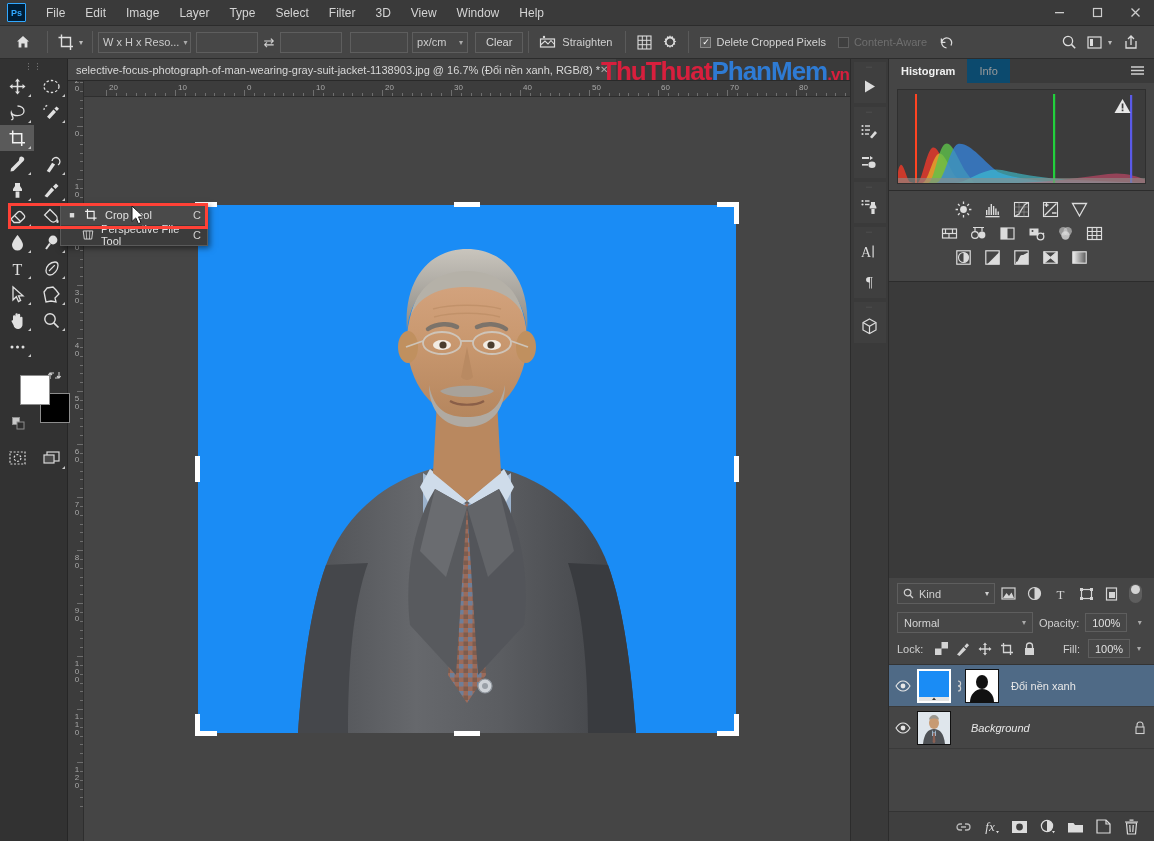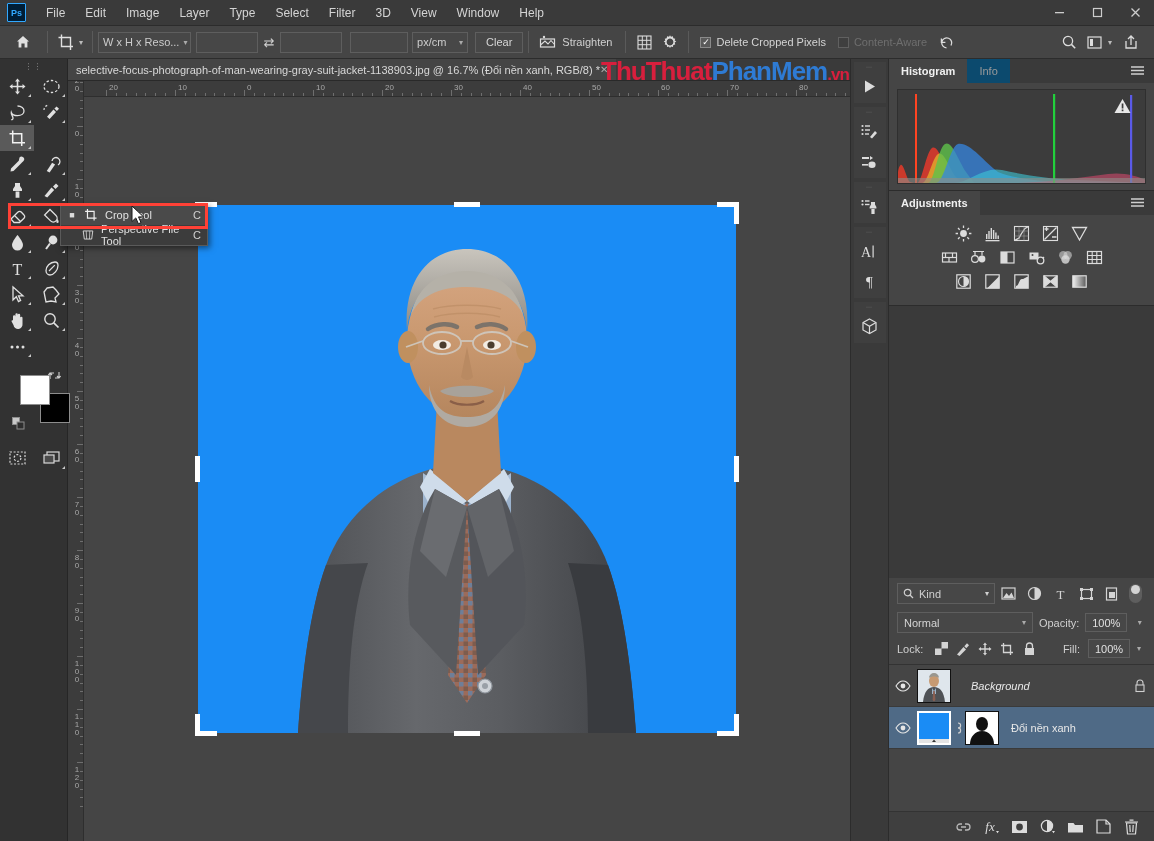--- a/index.html
+++ b/index.html
@@ -954,28 +954,20 @@
                 <path d="M8.5,1 L16.5,15 L0.5,15 Z" fill="#e8e8e8"></path>
                 <rect x="7.7" y="5.5" width="1.7" height="5" fill="#3c3c3c"></rect>
                 <rect x="7.7" y="11.5" width="1.7" height="1.7" fill="#3c3c3c"></rect>
               </svg>
             </div>
           </div>
         </div>
       </div>
 
       <div class="panel">
-        <div class="ptabs">
-          <div class="ptab active">Adjustments</div>
-          <div class="pmenu">
-            <svg width="13" height="11" viewBox="0 0 13 11">
-                <path d="M0,1 H13 M0,4.5 H13 M0,8 H13" stroke="#cfcfcf" stroke-width="1.3"></path>
-              </svg>
-          </div>
-        </div>
         <div class="pbody" style="padding-bottom:12px;">
 
           <div class="adj-row">
             <div class="adj-ico">
               <svg width="17" height="17" viewBox="0 0 17 17">
                   <circle cx="8.5" cy="8.5" r="3.4" fill="#dcdcdc"></circle>
                   <g stroke="#dcdcdc" stroke-width="1.3">
                     <path d="M8.5,0.6 V3 M8.5,14 V16.4 M0.6,8.5 H3 M14,8.5 H16.4 M3,3 L4.7,4.7 M12.3,12.3 L14,14 M14,3 L12.3,4.7 M4.7,12.3 L3,14"></path>
                   </g>
                 </svg>
@@ -1198,46 +1190,20 @@
                   <path d="M3.5,6 L3.5,4 a3,3 0 0,1 6,0 L9.5,6" fill="none" stroke="#d4d4d4" stroke-width="1.3"></path>
                   <rect x="2" y="6" width="9" height="7" fill="#d4d4d4"></rect>
                 </svg>
             </div>
             <span class="opl" style="margin-left:auto;padding-right:6px;">Fill:</span>
             <span class="opval">100%</span>
             <span class="opstep">▾</span>
           </div>
 
           <div class="layerlist">
-
-            <div class="layerrow">
-              <div class="eye">
-                <svg width="16" height="12" viewBox="0 0 16 12">
-                    <path d="M8,1 C12,1 15,6 15,6 C15,6 12,11 8,11 C4,11 1,6 1,6 C1,6 4,1 8,1 Z" fill="none" stroke="#e6e6e6" stroke-width="1.1"></path>
-                    <circle cx="8" cy="6" r="2.4" fill="#e6e6e6"></circle>
-                  </svg>
-              </div>
-              <div class="thumb">
-                <svg width="32" height="32" viewBox="0 0 32 32">
-                  <rect width="32" height="32" fill="#dfe6ec"></rect>
-                  <ellipse cx="16" cy="11" rx="5" ry="6" fill="#c79a72"></ellipse>
-                  <path d="M11,8 a5,5 0 0,1 10,0 C19,6 13,6 11,8 Z" fill="#9a978f"></path>
-                  <path d="M16,17 C10,17 6,22 5,32 L27,32 C26,22 22,17 16,17 Z" fill="#4f5256"></path>
-                  <path d="M14,18 L16,21 L18,18 L18,24 L14,24 Z" fill="#9fb4c9"></path>
-                  <path d="M15.2,21 L16.8,21 L17.4,30 L16,31.5 L14.6,30 Z" fill="#8a5f52"></path>
-                </svg>
-              </div>
-              <div class="lname italic" style="padding-left:20px;">Background</div>
-              <div class="lockbadge">
-                <svg width="12" height="14" viewBox="0 0 12 14">
-                    <path d="M3,6 L3,4 a3,3 0 0,1 6,0 L9,6" fill="none" stroke="#cfcfcf" stroke-width="1.1"></path>
-                    <rect x="2" y="6" width="8" height="6.5" fill="none" stroke="#cfcfcf" stroke-width="1.1"></rect>
-                  </svg>
-              </div>
-            </div>
 
             <div class="layerrow sel">
               <div class="eye">
                 <svg width="16" height="12" viewBox="0 0 16 12">
                     <path d="M8,1 C12,1 15,6 15,6 C15,6 12,11 8,11 C4,11 1,6 1,6 C1,6 4,1 8,1 Z" fill="none" stroke="#e6e6e6" stroke-width="1.1"></path>
                     <circle cx="8" cy="6" r="2.4" fill="#e6e6e6"></circle>
                   </svg>
               </div>
               <div class="thumb outl">
                 <svg width="30" height="30" viewBox="0 0 30 30">
@@ -1254,20 +1220,46 @@
               <div class="thumb">
                 <svg width="32" height="32" viewBox="0 0 32 32">
                     <rect width="32" height="32" fill="#ffffff"></rect>
                     <ellipse cx="16" cy="12" rx="6" ry="7" fill="#111"></ellipse>
                     <path d="M16,19 C9,19 4,25 4,32 L28,32 C28,25 23,19 16,19 Z" fill="#111"></path>
                   </svg>
               </div>
               <div class="lname">Đổi nền xanh</div>
             </div>
 
+            <div class="layerrow">
+              <div class="eye">
+                <svg width="16" height="12" viewBox="0 0 16 12">
+                    <path d="M8,1 C12,1 15,6 15,6 C15,6 12,11 8,11 C4,11 1,6 1,6 C1,6 4,1 8,1 Z" fill="none" stroke="#e6e6e6" stroke-width="1.1"></path>
+                    <circle cx="8" cy="6" r="2.4" fill="#e6e6e6"></circle>
+                  </svg>
+              </div>
+              <div class="thumb">
+                <svg width="32" height="32" viewBox="0 0 32 32">
+                  <rect width="32" height="32" fill="#dfe6ec"></rect>
+                  <ellipse cx="16" cy="11" rx="5" ry="6" fill="#c79a72"></ellipse>
+                  <path d="M11,8 a5,5 0 0,1 10,0 C19,6 13,6 11,8 Z" fill="#9a978f"></path>
+                  <path d="M16,17 C10,17 6,22 5,32 L27,32 C26,22 22,17 16,17 Z" fill="#4f5256"></path>
+                  <path d="M14,18 L16,21 L18,18 L18,24 L14,24 Z" fill="#9fb4c9"></path>
+                  <path d="M15.2,21 L16.8,21 L17.4,30 L16,31.5 L14.6,30 Z" fill="#8a5f52"></path>
+                </svg>
+              </div>
+              <div class="lname italic" style="padding-left:20px;">Background</div>
+              <div class="lockbadge">
+                <svg width="12" height="14" viewBox="0 0 12 14">
+                    <path d="M3,6 L3,4 a3,3 0 0,1 6,0 L9,6" fill="none" stroke="#cfcfcf" stroke-width="1.1"></path>
+                    <rect x="2" y="6" width="8" height="6.5" fill="none" stroke="#cfcfcf" stroke-width="1.1"></rect>
+                  </svg>
+              </div>
+            </div>
+
             <div class="emptyfill" style="height:62px;"></div>
           </div>
 
           <div class="lyr-bottom">
             <div class="lb-ico">
               <svg width="17" height="12" viewBox="0 0 17 12">
                   <path d="M7,3 L5,3 a3,3 0 0,0 0,6 L7,9 M10,3 L12,3 a3,3 0 0,1 0,6 L10,9 M6,6 L11,6" fill="none" stroke="#b8b8b8" stroke-width="1.3"></path>
                 </svg>
             </div>
             <div class="lb-ico">

